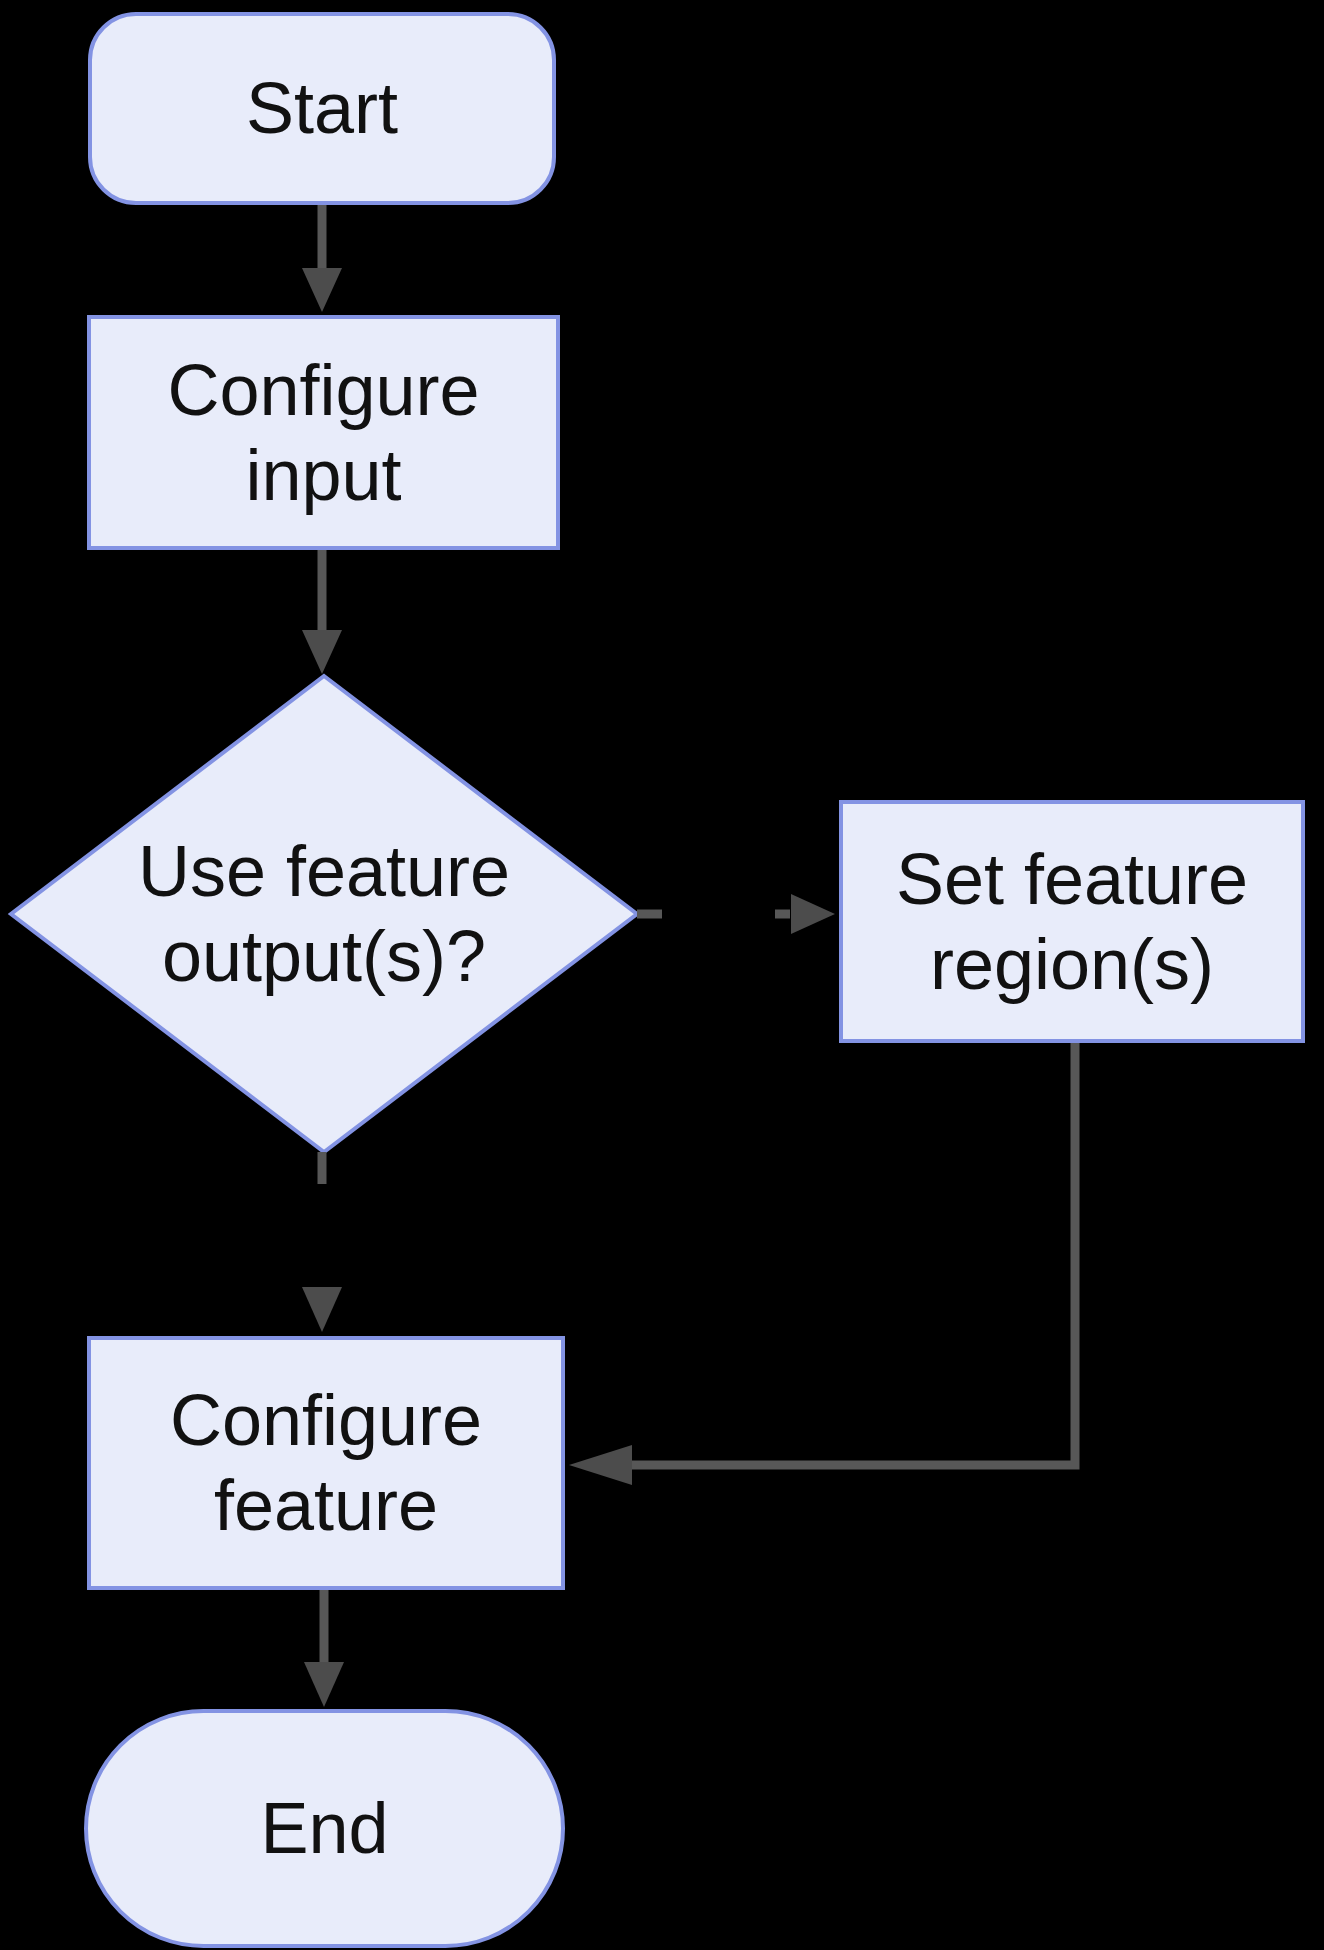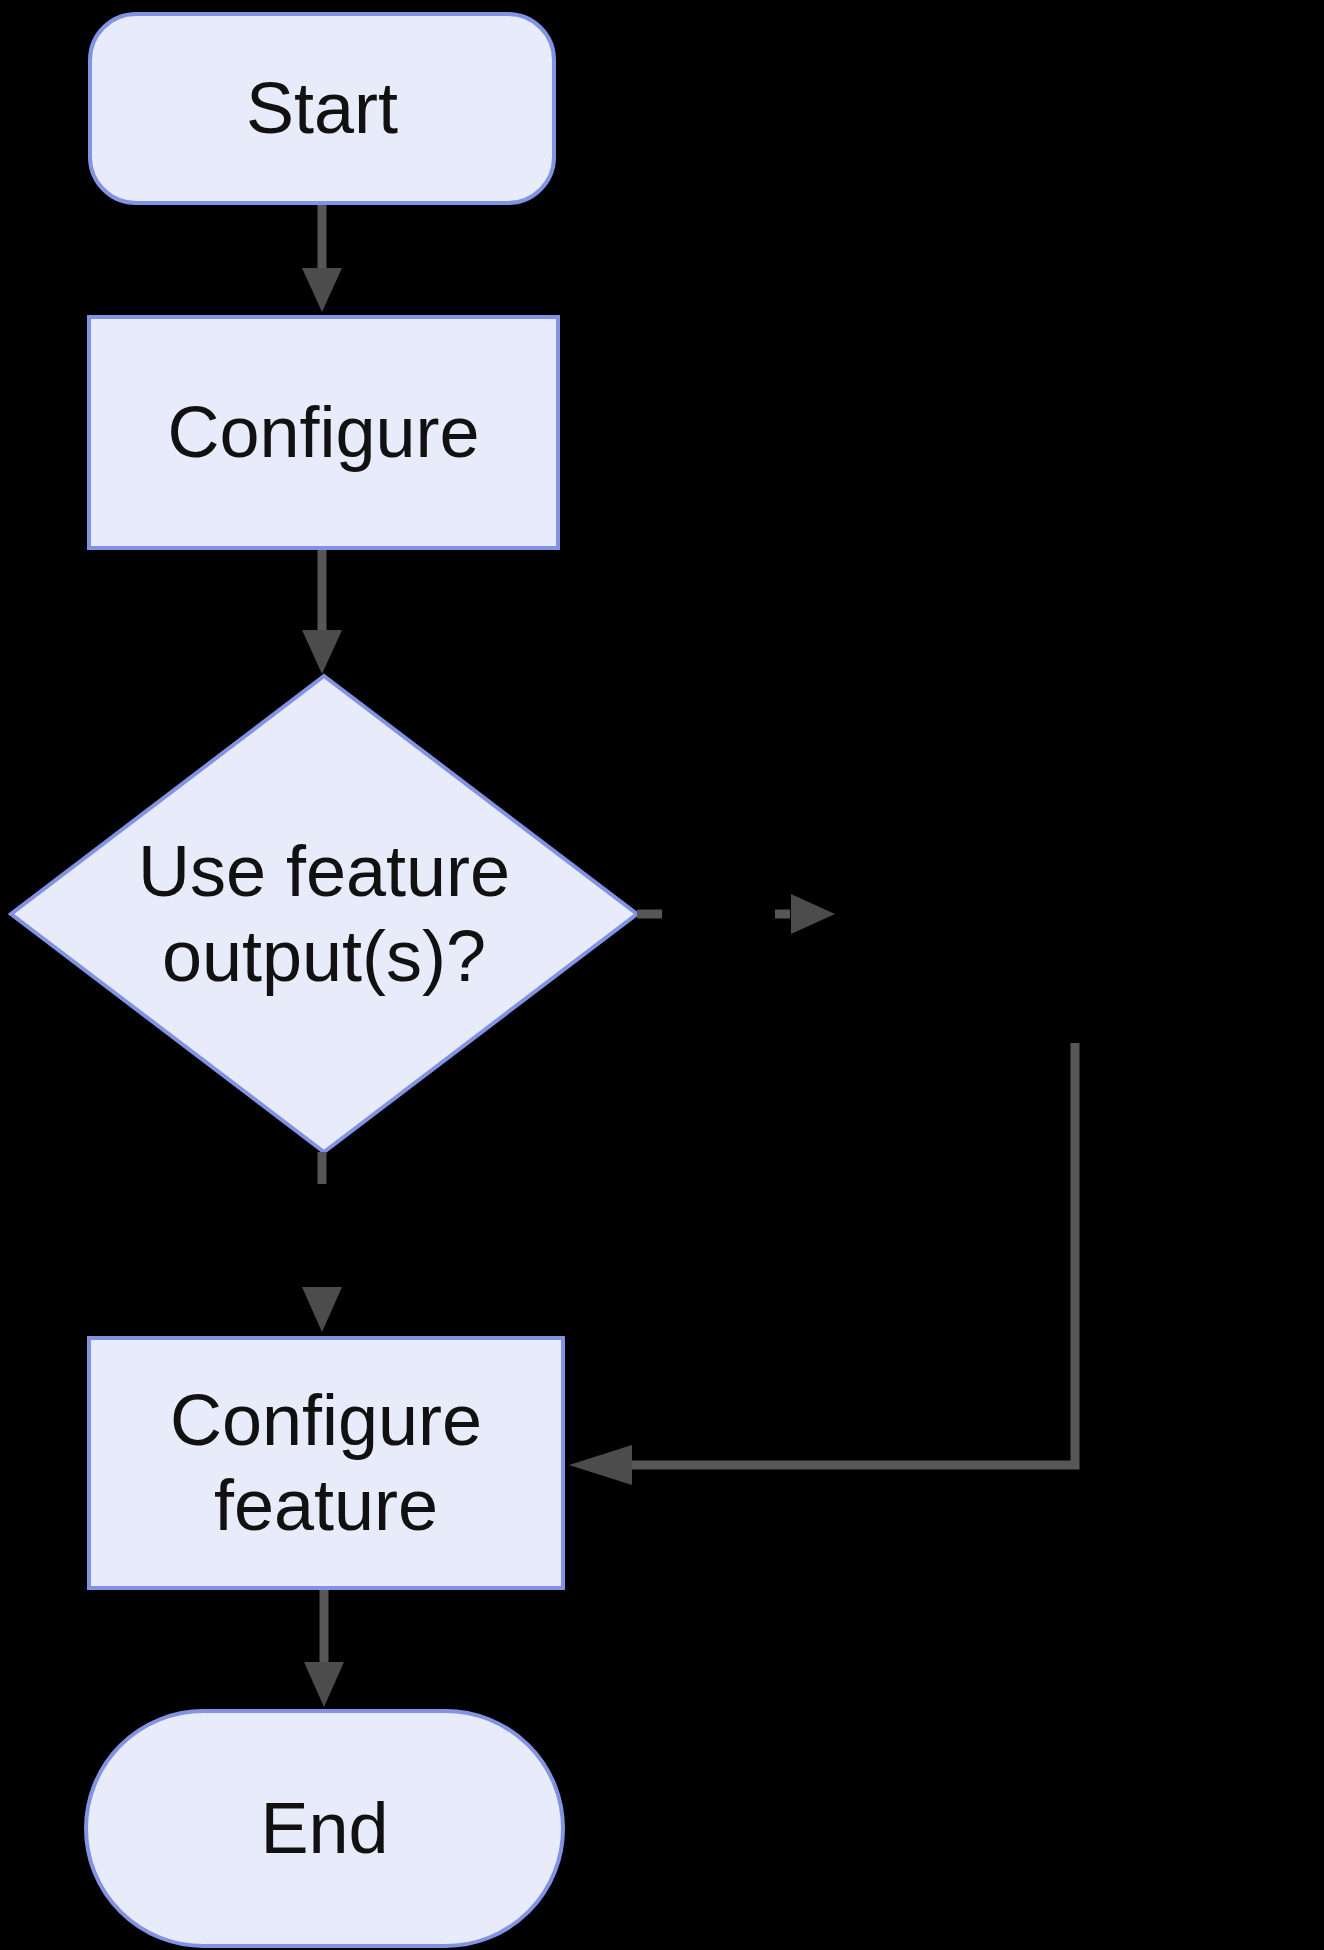--- a/index.html
+++ b/index.html
@@ -79,27 +79,32 @@
     <line class="conn" x1="324" y1="1590" x2="324" y2="1662"></line>
     <polygon class="head" points="324,1707 304,1662 344,1662"></polygon>
   </svg>
 
   <div class="node terminal" style="left:88px; top:12px; width:468px; height:193px; position:absolute;">
     <div class="line">Start</div>
   </div>
 
   <div class="node" style="left:87px; top:315px; width:473px; height:235px;">
     <div class="line">Configure</div>
+    <div class="line">input</div>
   </div>
 
   <div class="node label-only" style="left:64px; top:794px; width:520px; height:240px;">
     <div class="line">Use feature</div>
     <div class="line">output(s)?</div>
   </div>
 
+  <div class="node" style="left:839px; top:800px; width:466px; height:243px;">
+    <div class="line">Set feature</div>
+    <div class="line">region(s)</div>
+  </div>
 
   <div class="node" style="left:87px; top:1336px; width:478px; height:254px;">
     <div class="line">Configure</div>
     <div class="line">feature</div>
   </div>
 
   <div class="node stadium" style="left:84px; top:1709px; width:481px; height:239px;">
     <div class="line">End</div>
   </div>
 

